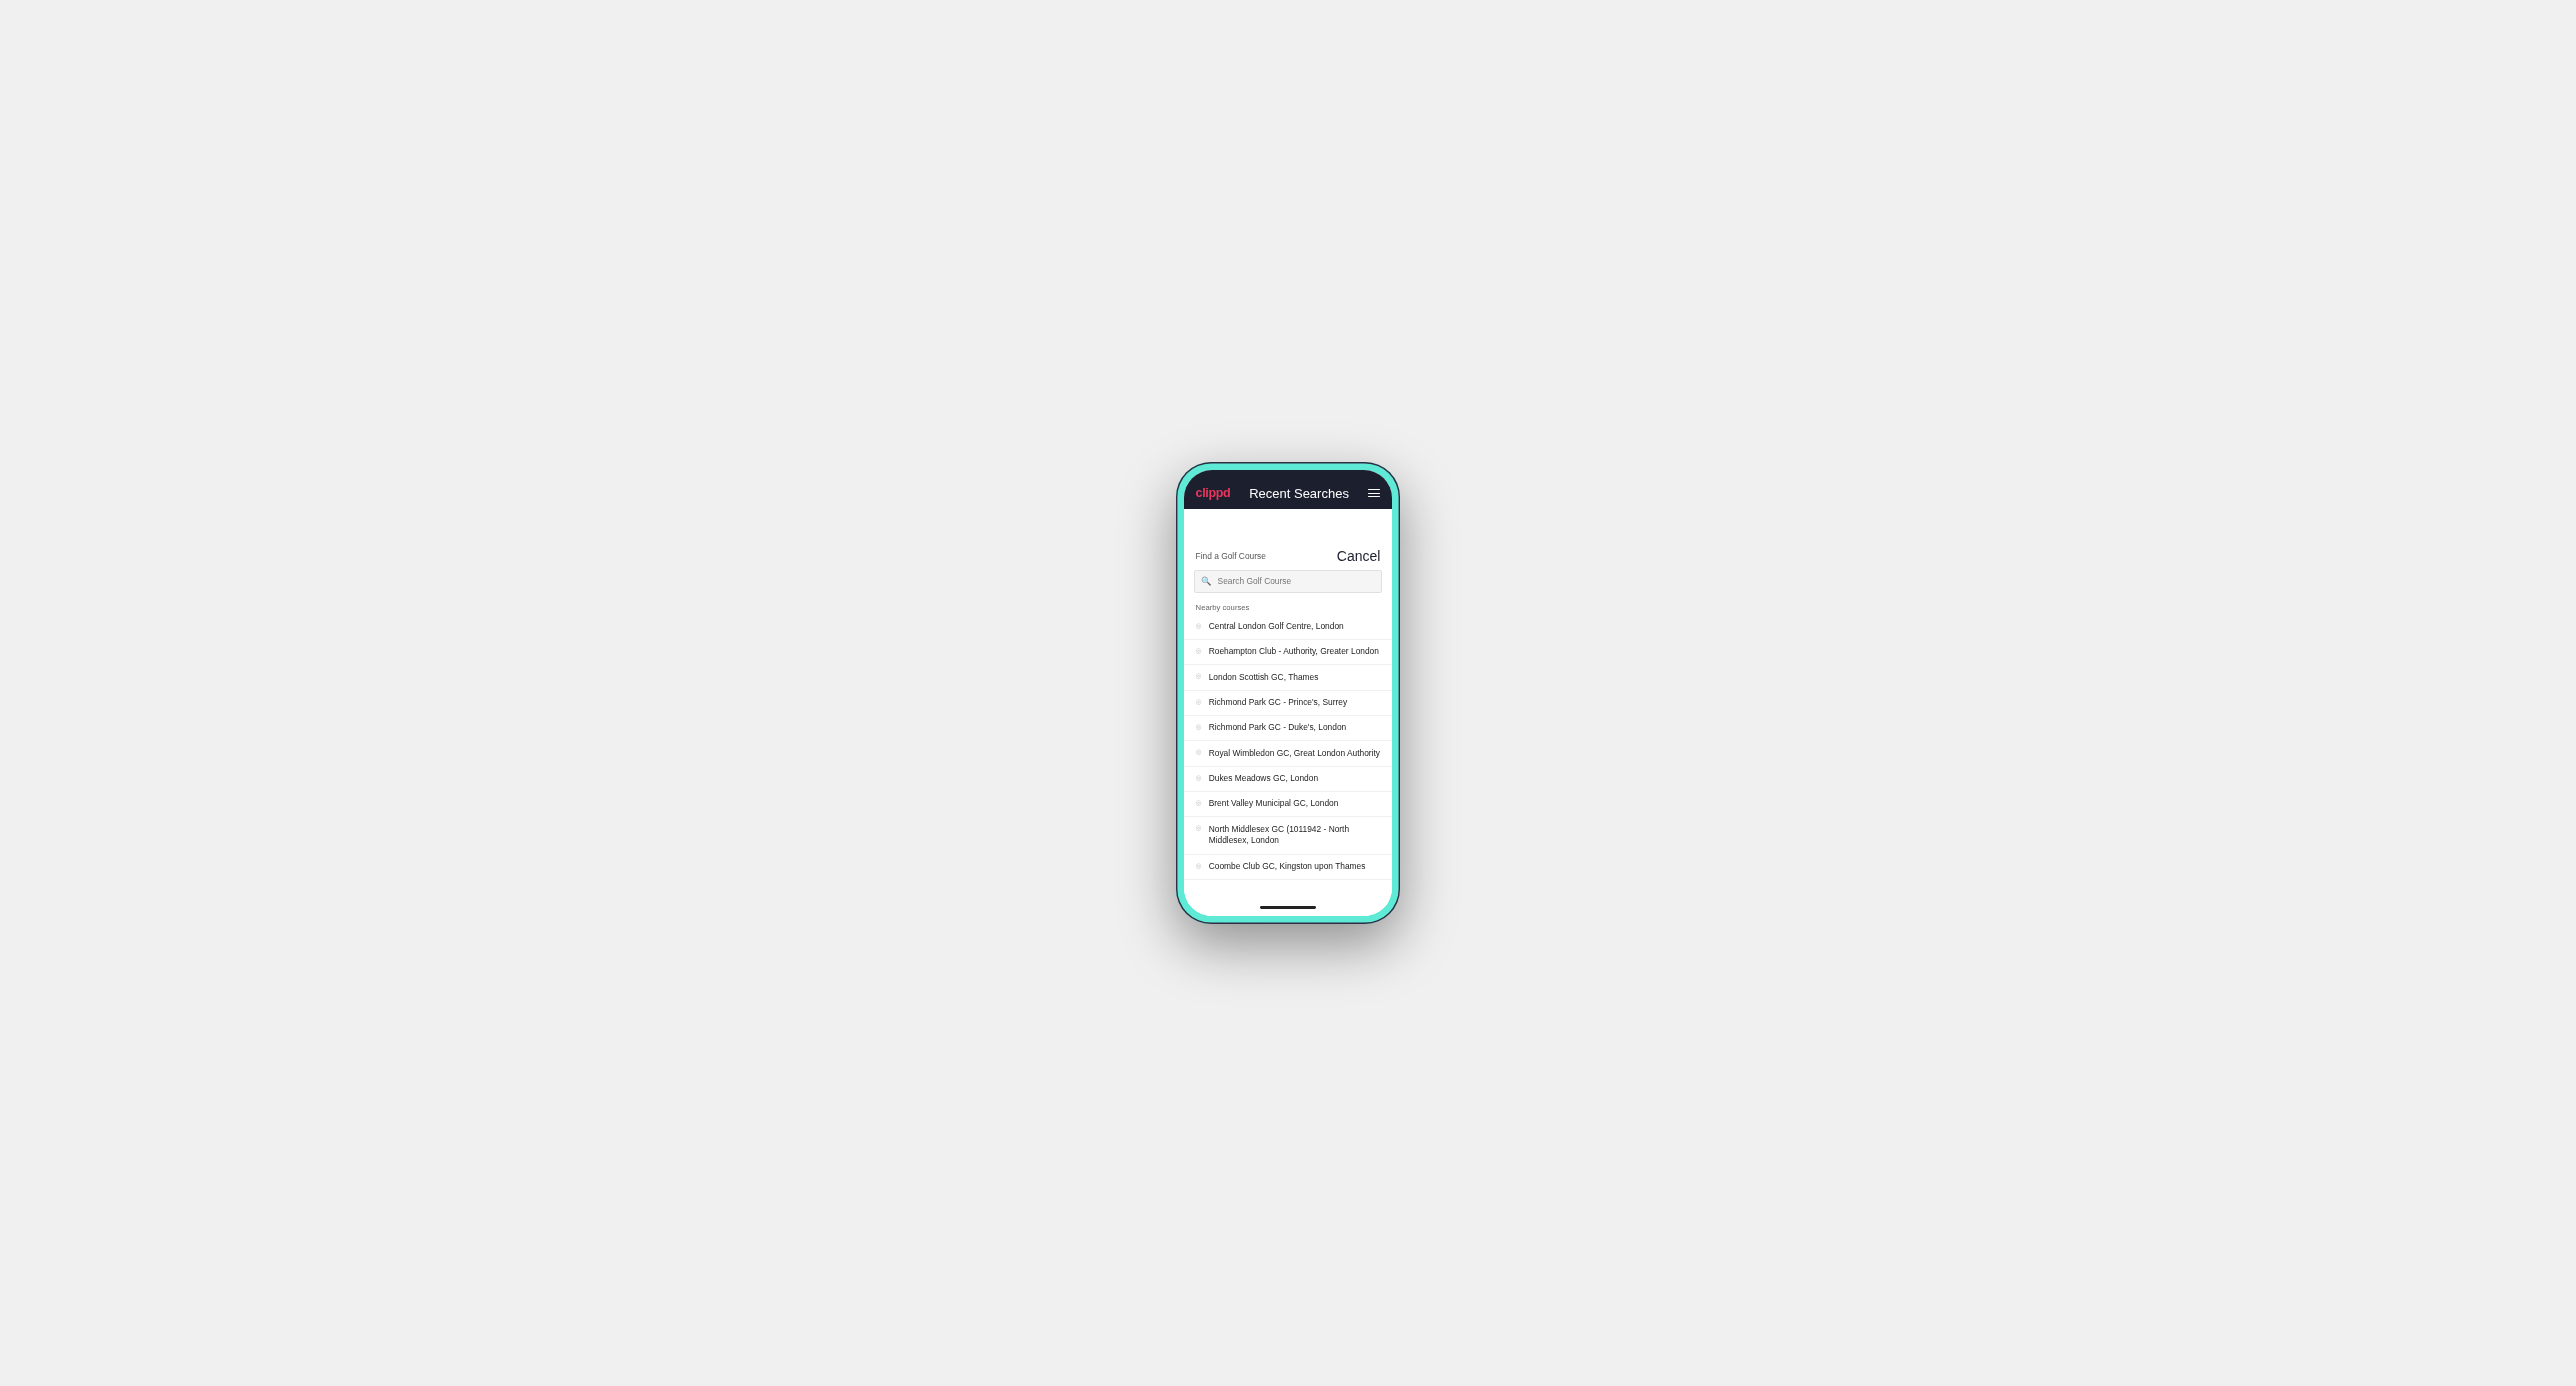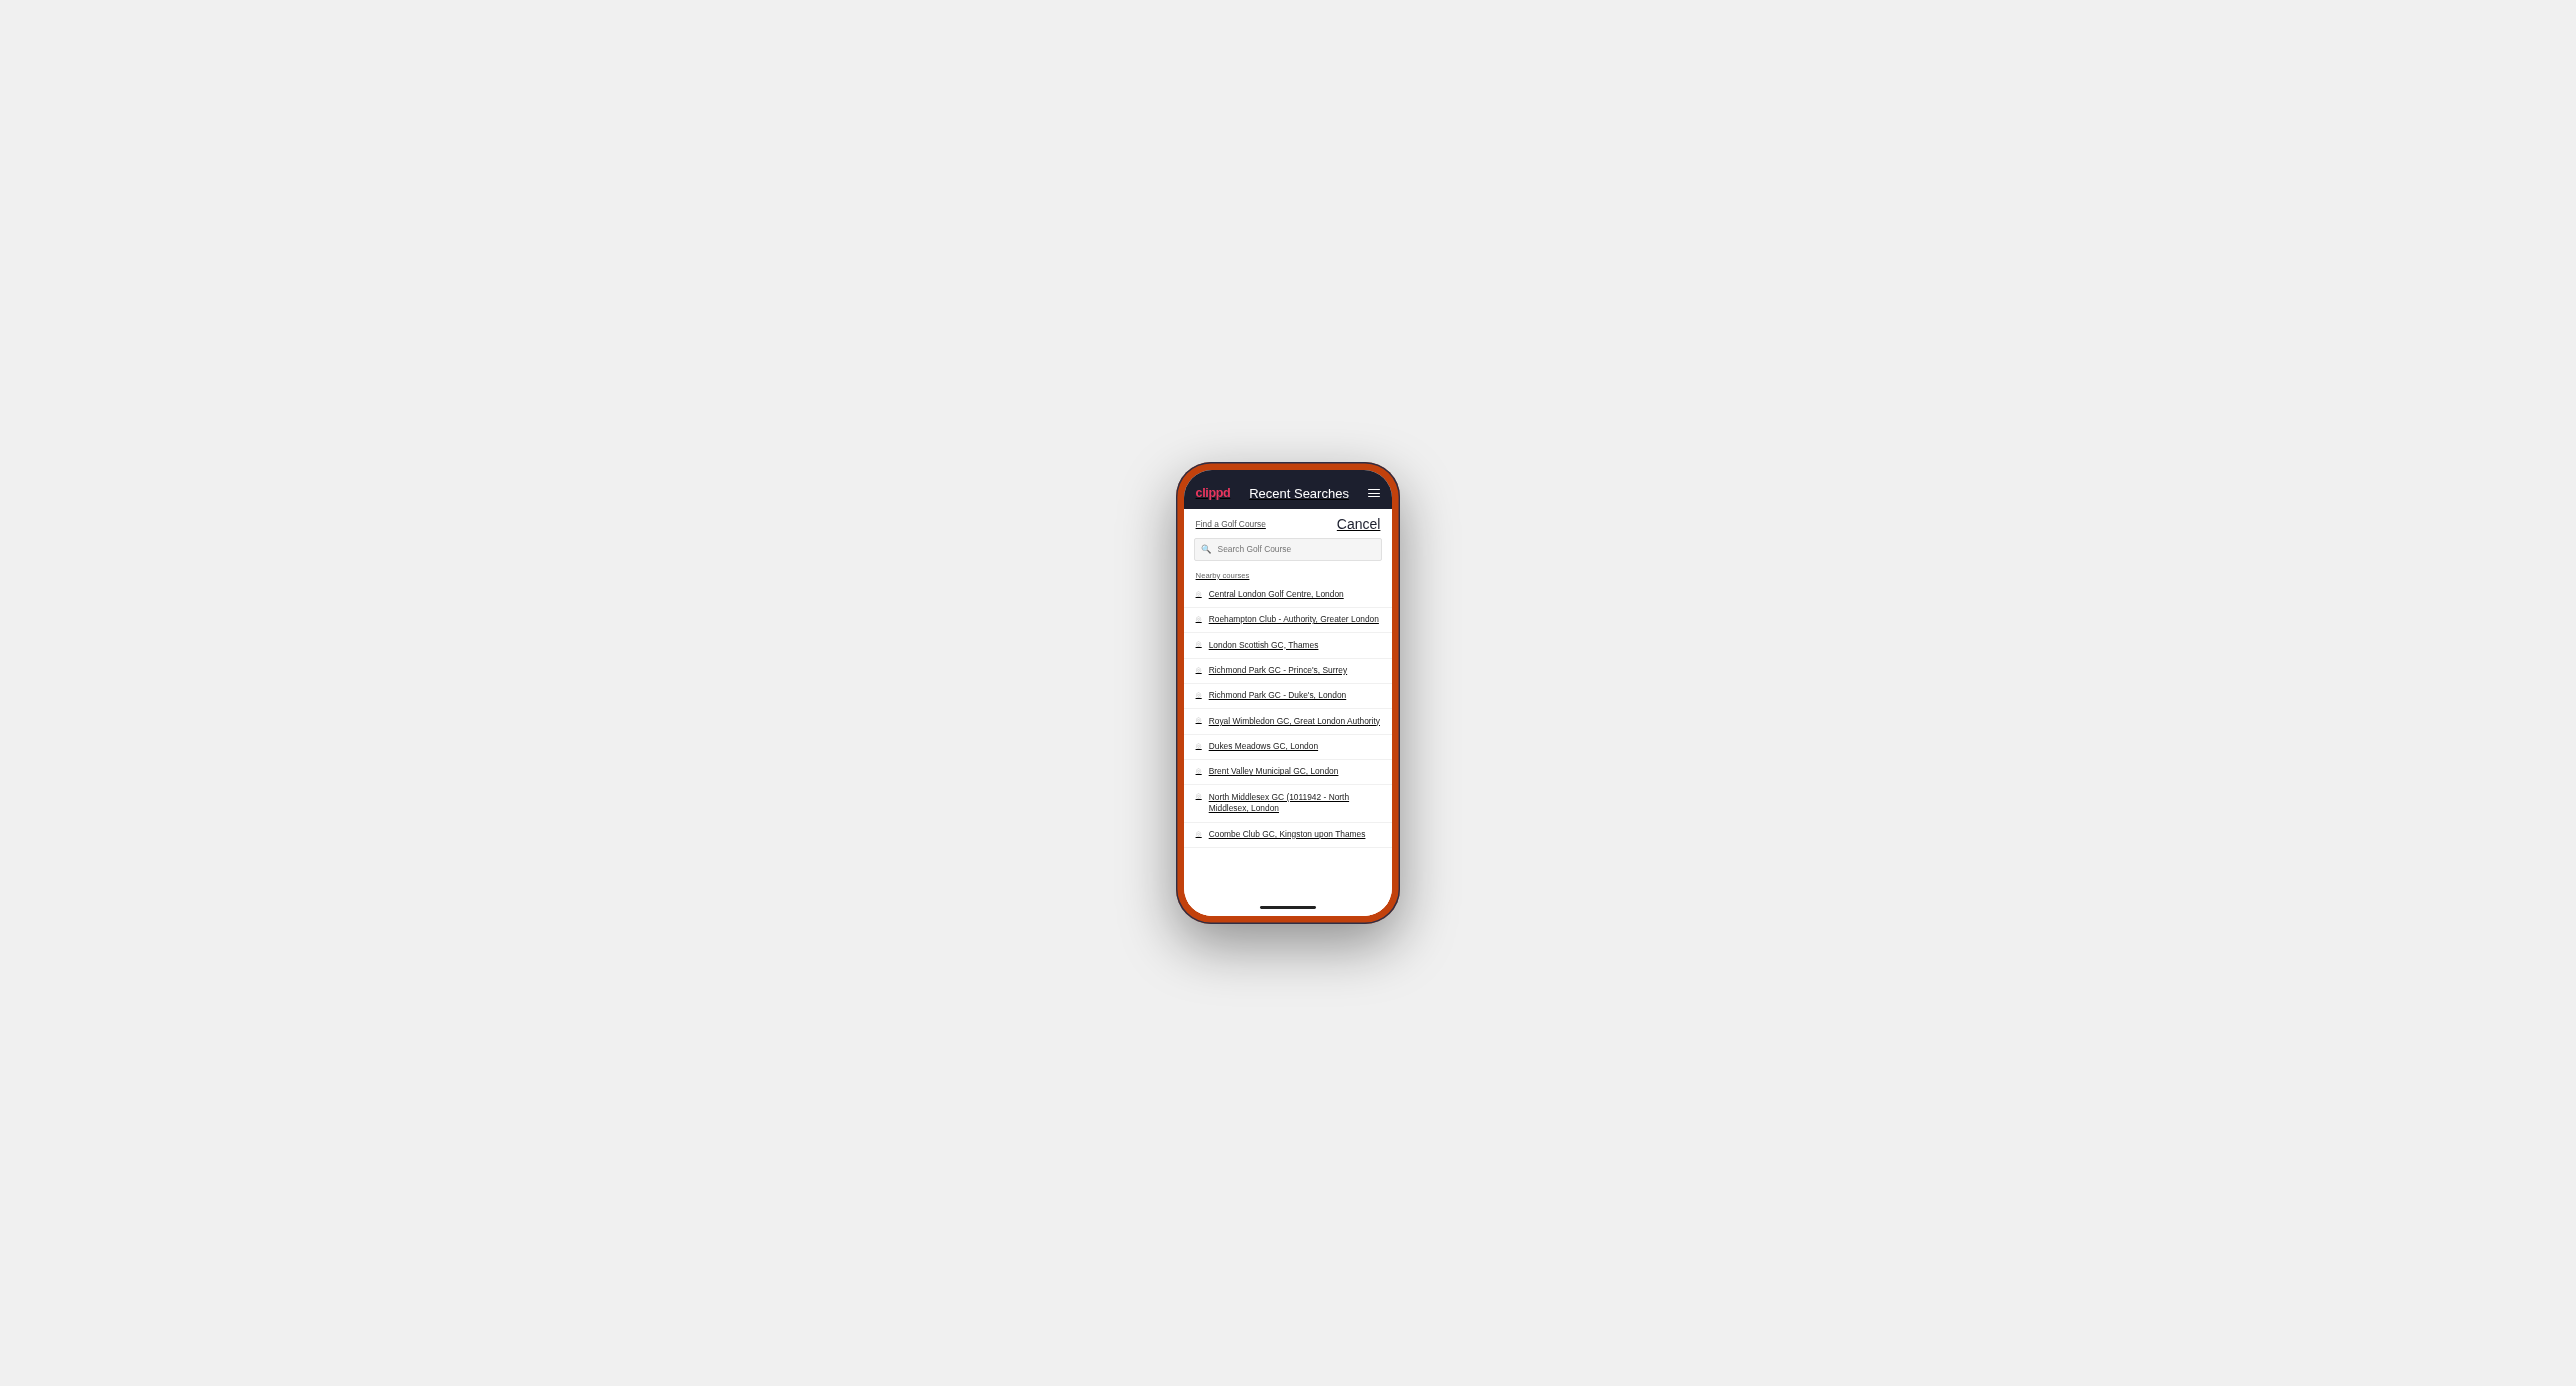--- a/index.html
+++ b/index.html
@@ -7,26 +7,25 @@
       background: #f0f0f0;
       display: flex;
       justify-content: center;
       align-items: center;
       min-height: 100vh;
       font-family: -apple-system, BlinkMacSystemFont, 'Segoe UI', sans-serif;
     }
     .phone-outer {
       width: 224px;
       height: 462px;
-      background: #c2410c;
+      background: #5eead4;
       border-radius: 35px;
       padding: 8.4px;
       box-shadow: 0 21px 56px rgba(0,0,0,0.4), inset 0 0 0 1.4px #2e2e45;
       position: relative;
-      text-decoration: underline;
     }
     .phone-inner {
       width: 100%;
       height: 100%;
       background: #fff;
       border-radius: 28px;
       overflow: hidden;
       display: flex;
       flex-direction: column;
     }
@@ -58,20 +57,21 @@
       overflow-y: auto;
       display: flex;
       flex-direction: column;
     }
     .find-header {
       display: flex;
       justify-content: space-between;
       align-items: center;
       padding: 7px 11.2px 5.6px;
       background: #fff;
+      margin-top: 32px;
     }
     .find-label {
       font-size: 8.4px;
       color: #555;
     }
     .cancel-btn {
       font-size: 14px;
       color: #1c1f2e;
       font-weight: 500;
       cursor: pointer;

